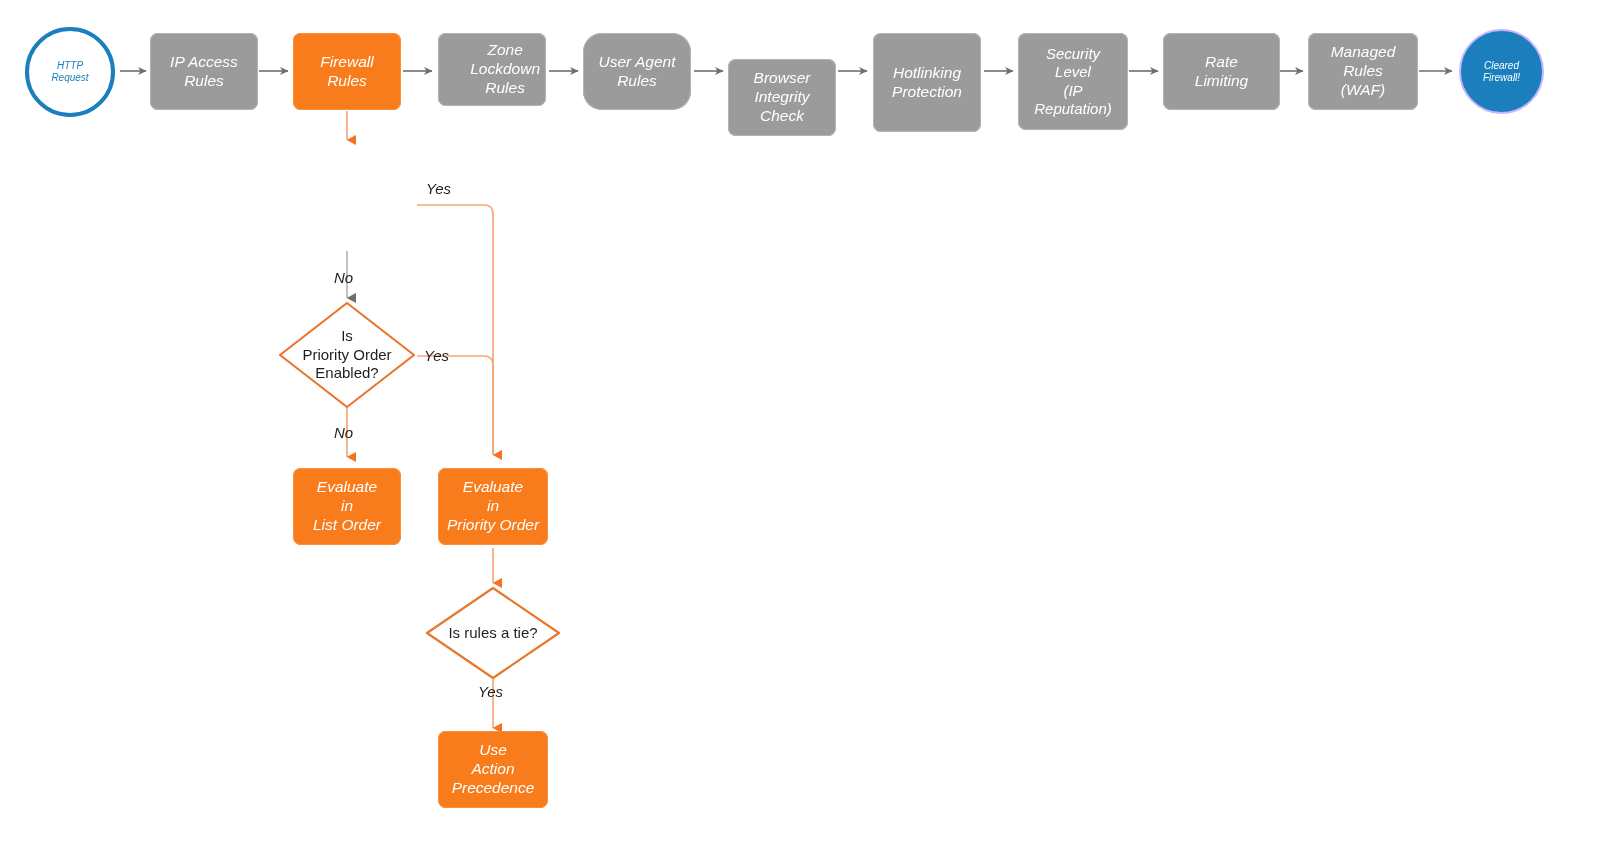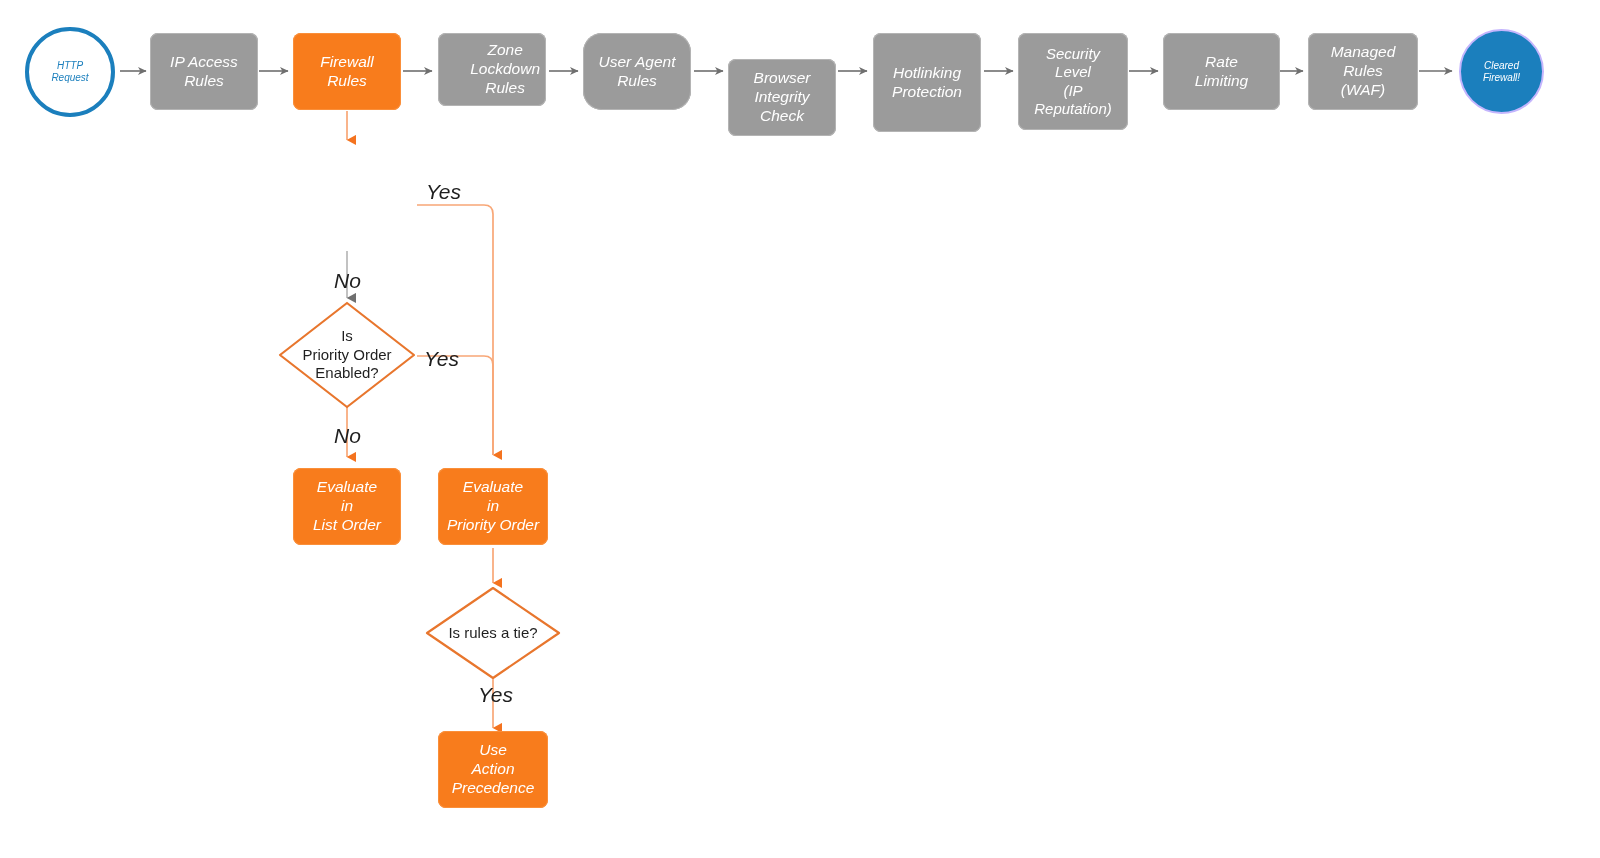--- a/index.html
+++ b/index.html
@@ -36,21 +36,21 @@
 
   .diamond{
     position:absolute;display:flex;align-items:center;justify-content:center;
     text-align:center;color:#1f1f1f;font-size:15px;line-height:1.25;
     background:transparent;
   }
   .diamond .dtext{position:relative;z-index:2;white-space:pre-line;}
   .diamond .dshape{position:absolute;left:0;top:0;width:100%;height:100%;z-index:1;}
 
   .edge-label{
-    position:absolute;font-style:italic;font-size:21px;color:#1f1f1f;
+    position:absolute;font-style:italic;font-size:15px;color:#1f1f1f;
     white-space:nowrap;background:transparent;
   }
   .edge-label.plain{font-style:normal;}
 </style>
 </head>
 <body>
 
 <div id="canvas">
 
   <svg class="edges" viewBox="0 0 1600 858">

